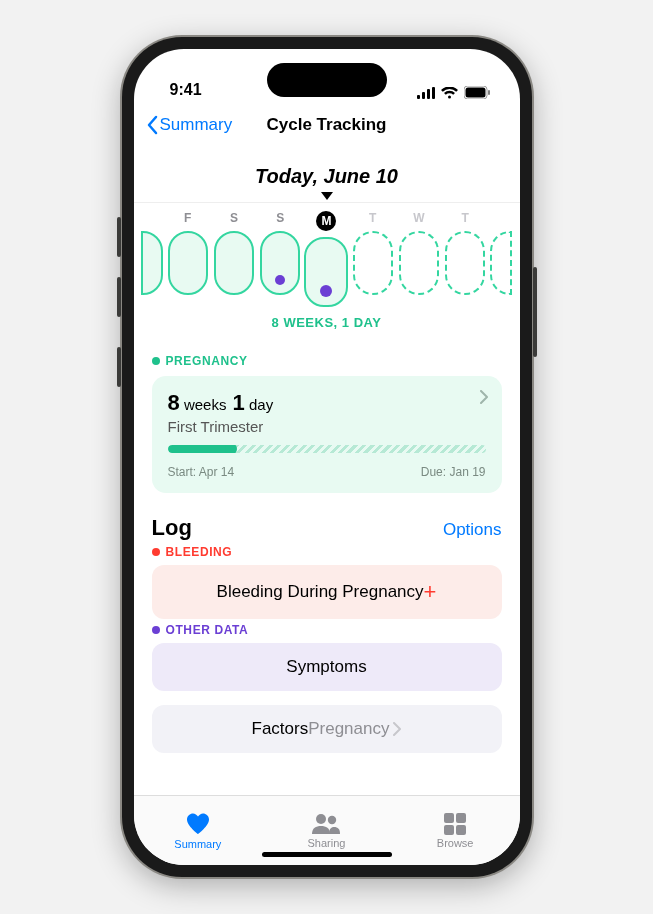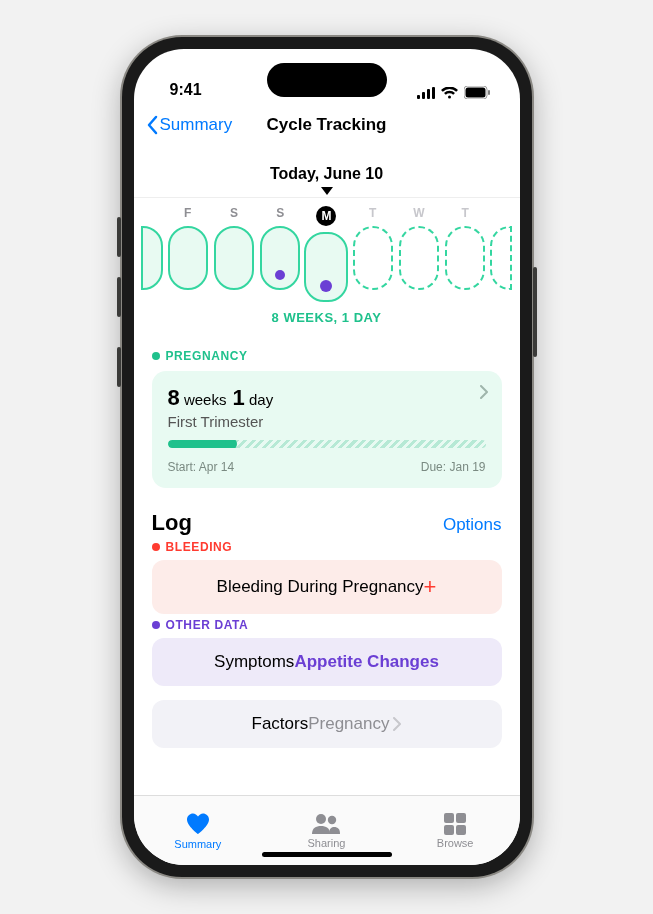--- a/index.html
+++ b/index.html
@@ -65,21 +65,21 @@
   .nav-bar {
     height: 44px;
     display:flex;
     align-items:center;
     position:relative;
     padding: 0 12px;
   }
   .back-btn { display:flex; align-items:center; color:#007AFF; font-size:17px; gap:2px; }
   .nav-title { position:absolute; left:0; right:0; text-align:center; font-weight:600; font-size:17px; pointer-events:none;}
   .content { flex:1; overflow:hidden; padding: 0 18px; }
-  .today-title { text-align:center; font-size:16px; font-weight:700; margin-top:18px; }
+  .today-title { text-align:center; font-size:20px; font-weight:700; margin-top:18px;font-style:italic; }
   .pointer-down {
     width:0;height:0;border-left:6px solid transparent;border-right:6px solid transparent;border-top:8px solid #000;
     margin: 4px auto 0 auto;
   }
   .week-row { display:flex; justify-content:space-between; margin-top:2px; border-top:1px solid #eee; padding-top:8px; margin-left:-18px; margin-right:-18px; padding-left:6px; padding-right:6px;}
   .day-col { display:flex; flex-direction:column; align-items:center; gap:6px; width:48px;}
   .day-letter { font-size:12px; font-weight:600; color:#8e8e93;}
   .day-letter.today { background:#000; color:#fff; border-radius:50%; width:20px; height:20px; display:flex; align-items:center; justify-content:center; font-size:12px;}
   .day-letter.future { color:#c7c7cc; }
   .day-pill {
@@ -256,21 +256,20 @@
         <span>Bleeding During Pregnancy</span>
         <span class="plus-icon">+</span>
       </div>
 
       <div class="cat-header other">
         <span class="bullet-p"></span>
         <span>OTHER DATA</span>
       </div>
       <div class="row-card purple">
         <span>Symptoms</span>
-        <span class="row-value purple-text">Appetite Changes</span>
       </div>
 
       <div class="row-card gray" style="margin-top:14px;">
         <span>Factors</span>
         <span class="row-value gray-text">
           <span>Pregnancy</span>
           <svg width="8" height="14" viewBox="0 0 8 14">
               <path d="M1 1 L7 7 L1 13" stroke="#c7c7cc" stroke-width="2" fill="none" stroke-linecap="round" stroke-linejoin="round"></path>
             </svg>
         </span>

